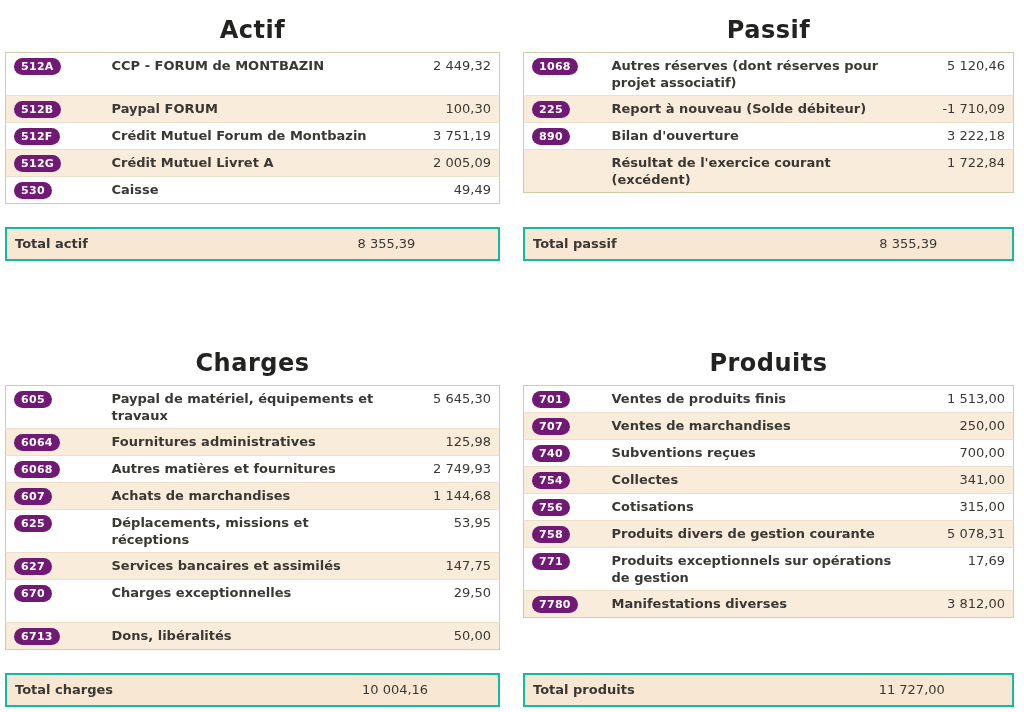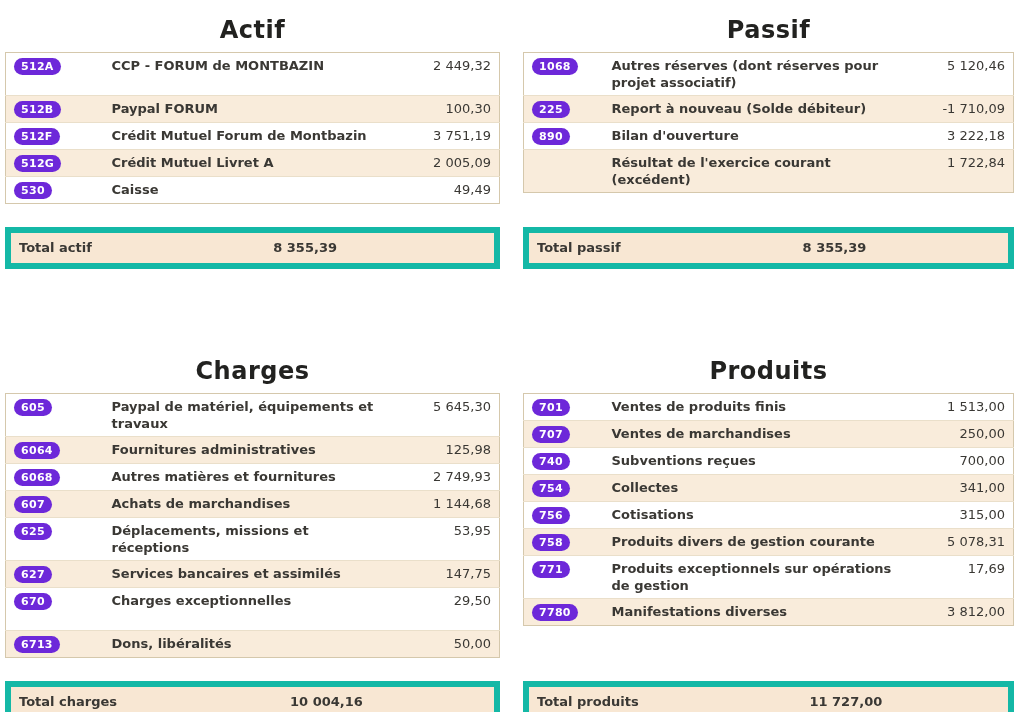--- a/index.html
+++ b/index.html
@@ -51,44 +51,44 @@
   td.cell-amount { text-align: right; white-space: nowrap; }
 
   
   .tbl-actif    tr:nth-child(1) td,
   .tbl-passif   tr:nth-child(1) td,
   .tbl-charges  tr:nth-child(7) td,
   .tbl-produits tr:nth-child(7) td { height: 34px; }
 
   .badge {
     display: inline-block;
-    background: #6d28d9;
+    background: #701a75;
     color: #ffffff;
     font-size: 11px; font-weight: bold;
     line-height: 15px;
     padding: 1px 7px;
     border-radius: 9px;
     letter-spacing: 0.3px;
     cursor: pointer;
   }
 
   table.total-table {
     width: 100%;
     border-collapse: collapse;
-    border: 6px solid #14b8a6;
+    border: 2px solid #14b8a6;
     background: #f8e7d3;
   }
   table.total-table td {
     padding: 7px 8px;
     font-size: 13px; line-height: 16px;
     color: #3a3834;
     vertical-align: middle;
   }
   td.total-label { font-weight: bold; }
-  td.total-amount { text-align: left; white-space: nowrap; font-weight: bold; }
+  td.total-amount { text-align: center; white-space: nowrap; }
 </style>
 </head>
 <body>
 
 <div class="page">
 
   <div class="grid">
 
     <section>
       <h2 class="panel-title">Actif</h2>

